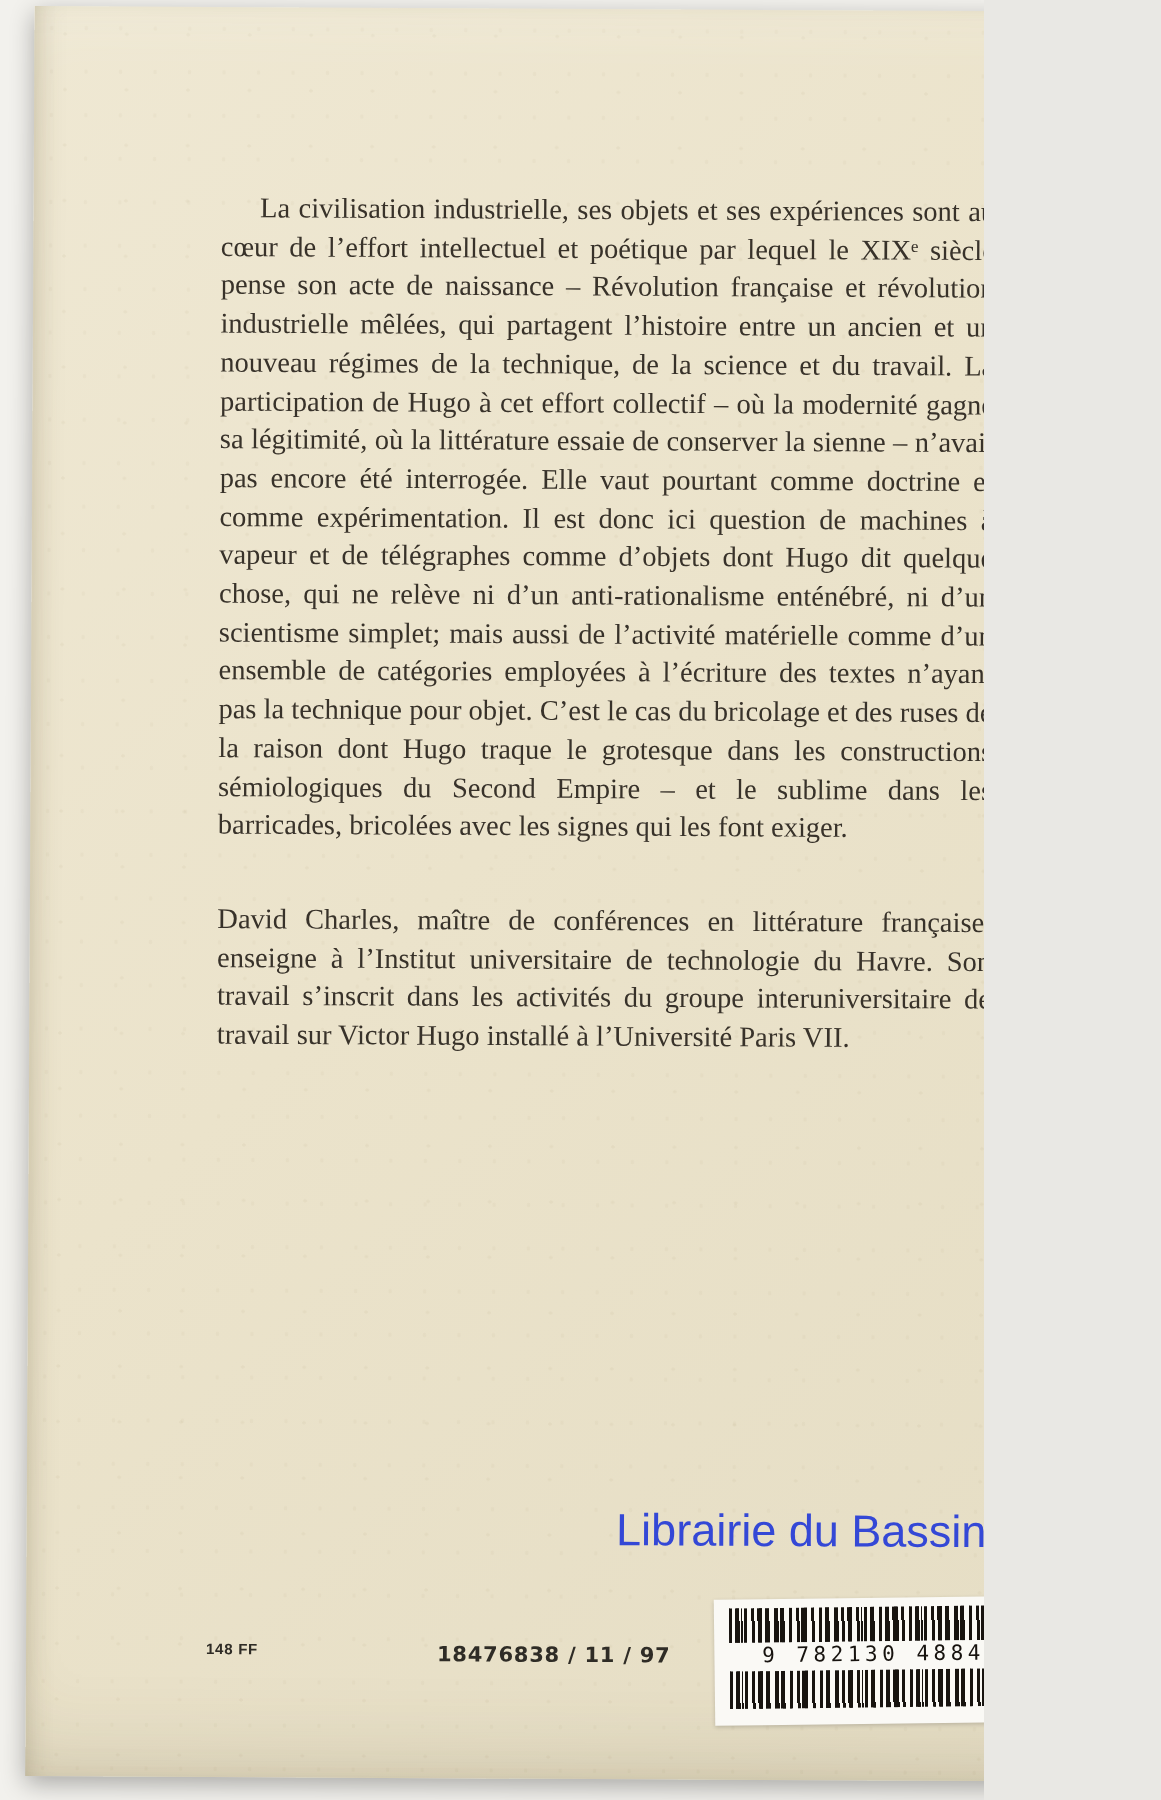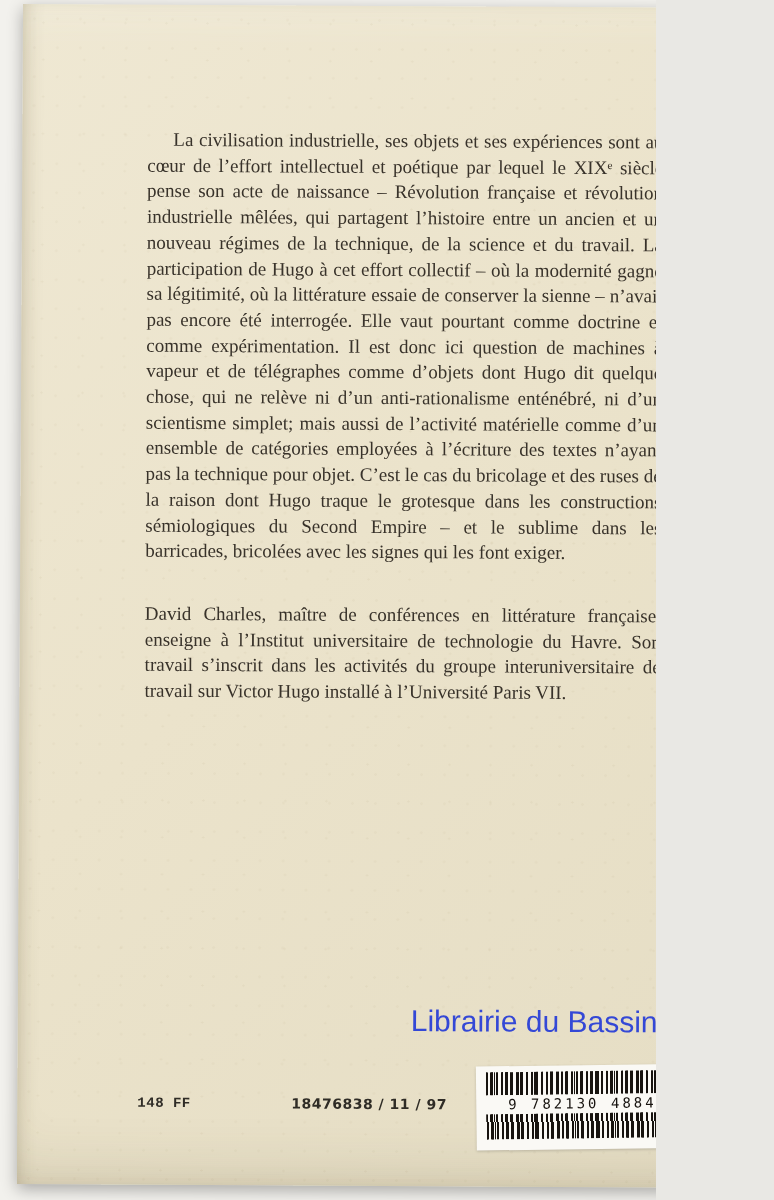--- a/index.html
+++ b/index.html
@@ -43,22 +43,22 @@
   .watermark {
     position: absolute; left: 393px; top: 998px;
     font-family: "Liberation Sans", sans-serif;
     font-size: 30px; line-height: 34px;
     color: #3448d6;
     white-space: nowrap;
   }
 
   .price {
     position: absolute; left: 120px; top: 1090px;
-    font-family: Liberation Mono, monospace;
-    font-size: 14px; font-weight: 700; letter-spacing: 0.5px; color: #2f2c26;
+    font-family: Liberation Sans, sans-serif;
+    font-size: 10px; font-weight: 700; letter-spacing: 0.5px; color: #2f2c26;
   }
   .print-code {
     position: absolute; left: 274px; top: 1090px;
     font-family: "DejaVu Sans", "Liberation Sans", sans-serif;
     font-size: 14px; font-weight: 700; letter-spacing: 0.5px; color: #2f2c26;
   }
 
   .barcode {
     position: absolute; left: 459px; top: 1058px; width: 235px; height: 84px;
     background: #faf9f5;

